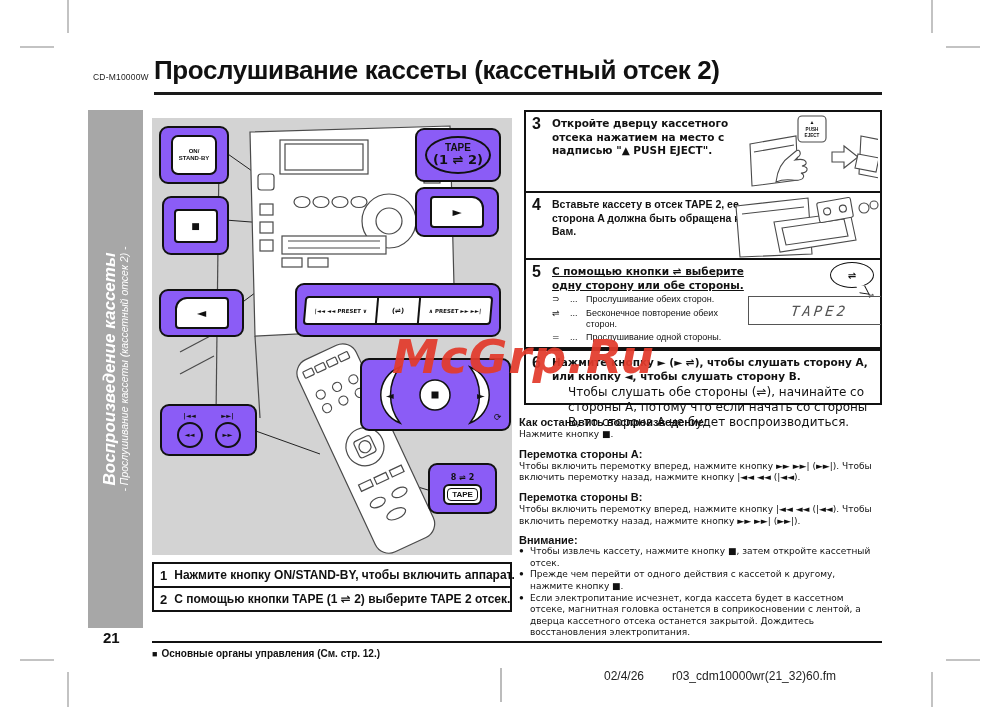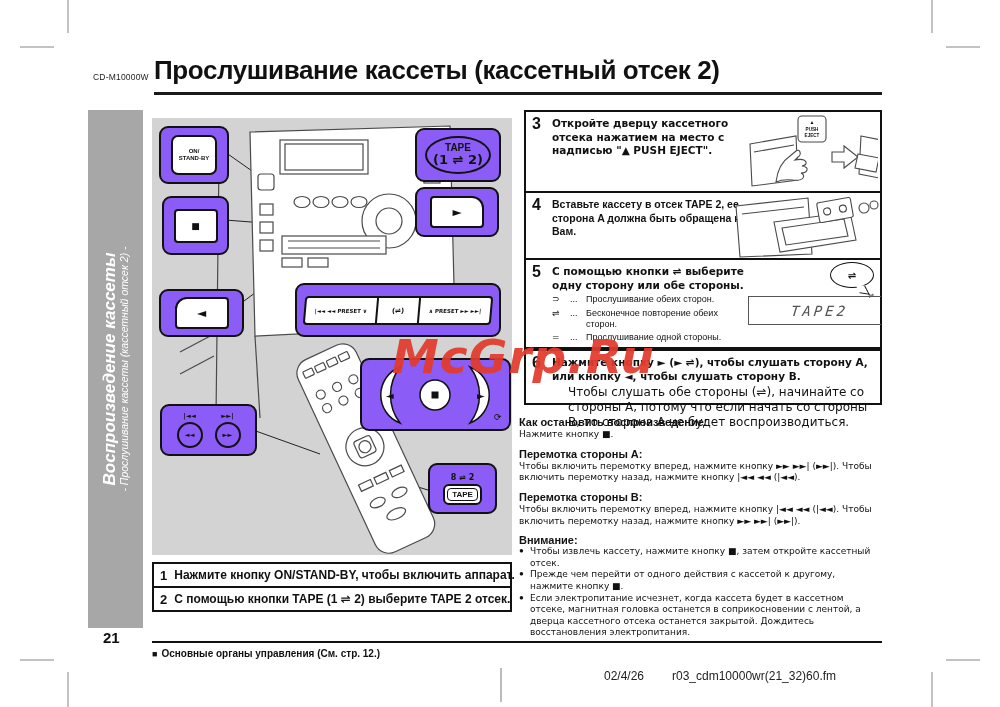--- a/index.html
+++ b/index.html
@@ -73,21 +73,21 @@
   #bottom-note .mk{font-size:9px;margin-right:4px;}
 
   
   #steps-right{left:524px;top:110px;width:358px;}
   .rbox{border:2px solid #111;background:#fff;position:relative;box-sizing:border-box;padding:5px 6px 4px 26px;}
   .rbox+.rbox{margin-top:-2px;}
   .rbox .num{position:absolute;left:6px;top:3px;font-size:16px;font-weight:bold;}
   .rbox .btxt{font-size:10.5px;font-weight:bold;line-height:1.3;}
   #rbox3{height:83px;} #rbox3 .btxt{width:198px;}
   #rbox4{height:69px;} #rbox4 .btxt{width:200px;}
-  #rbox5{height:91px;} #rbox5 .btxt{width:196px;}
+  #rbox5{height:91px;} #rbox5 .btxt{width:196px;text-decoration:underline;}
   #rbox6{height:56px;margin-top:0px;} #rbox6 .btxt{width:322px;}
   .mode-row{display:flex;align-items:flex-start;font-size:9px;line-height:1.25;margin-top:2px;}
   .mode-row .msym{width:18px;font-size:9px;flex:none;}
   .mode-row .mdots{width:16px;flex:none;}
   .mode-row .mtxt{width:158px;}
   #tape-display{position:absolute;left:222px;top:36px;width:132px;height:27px;
     border-top:1.5px solid #555;border-bottom:1.5px solid #555;border-left:1.5px solid #555;
     display:flex;align-items:center;}
   #tape-display .seg{font-family:"DejaVu Sans Mono",monospace;font-style:italic;font-size:14px;letter-spacing:3px;color:#555;padding-left:42px;transform:skewX(-6deg);}
   #balloon{position:absolute;left:298px;top:2px;width:52px;height:34px;}

